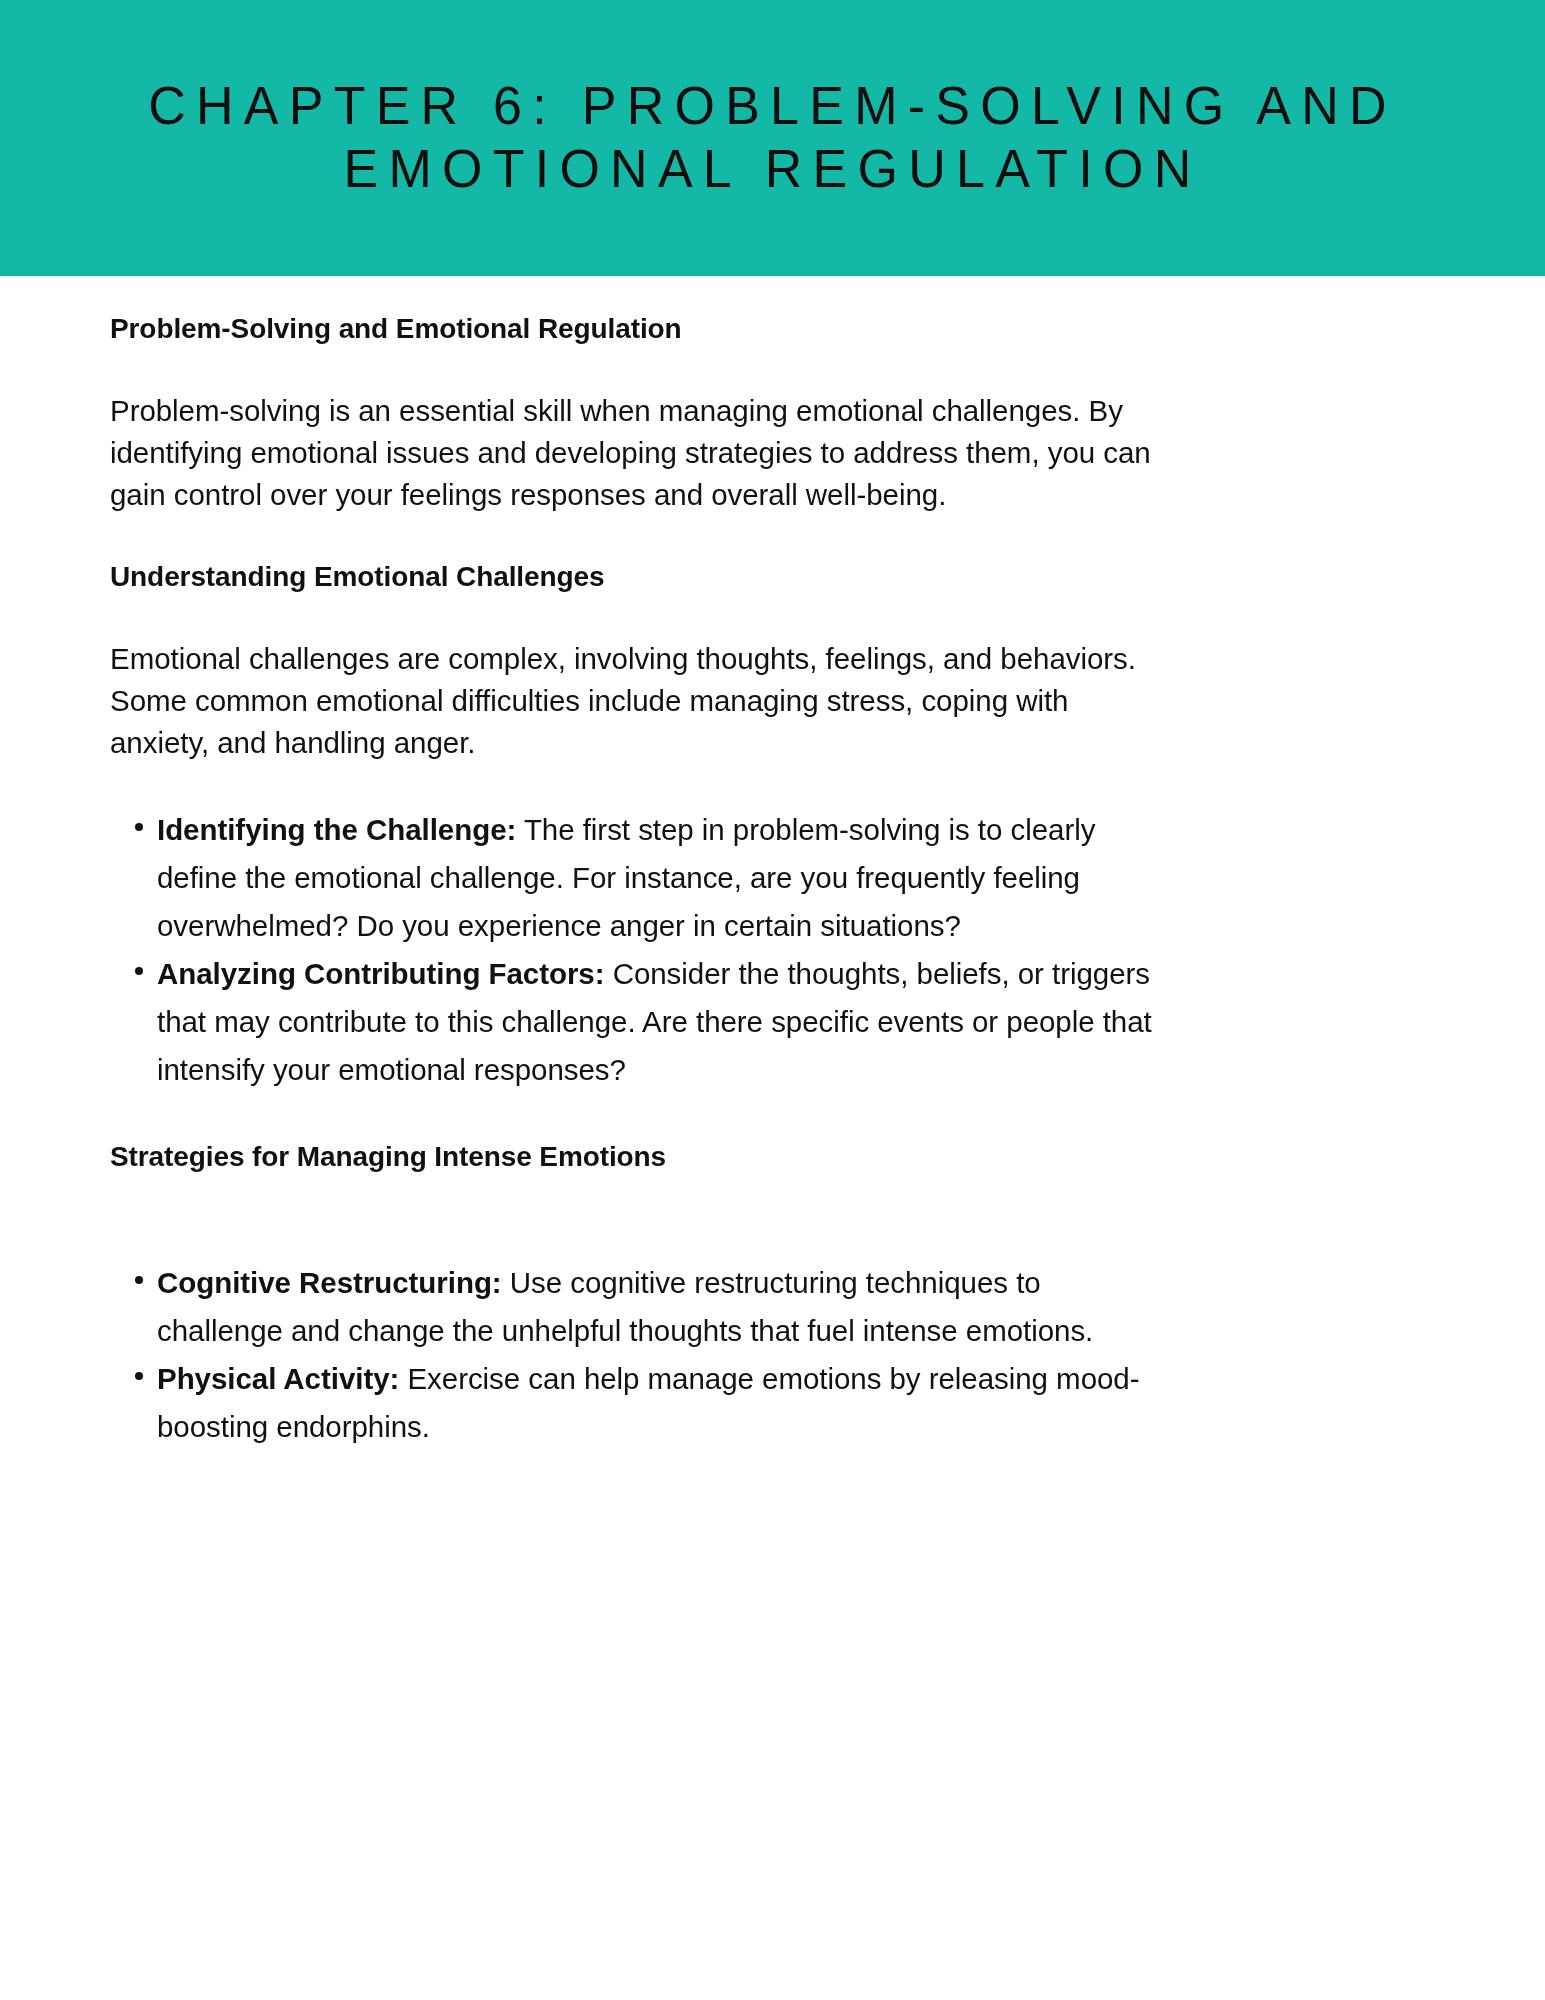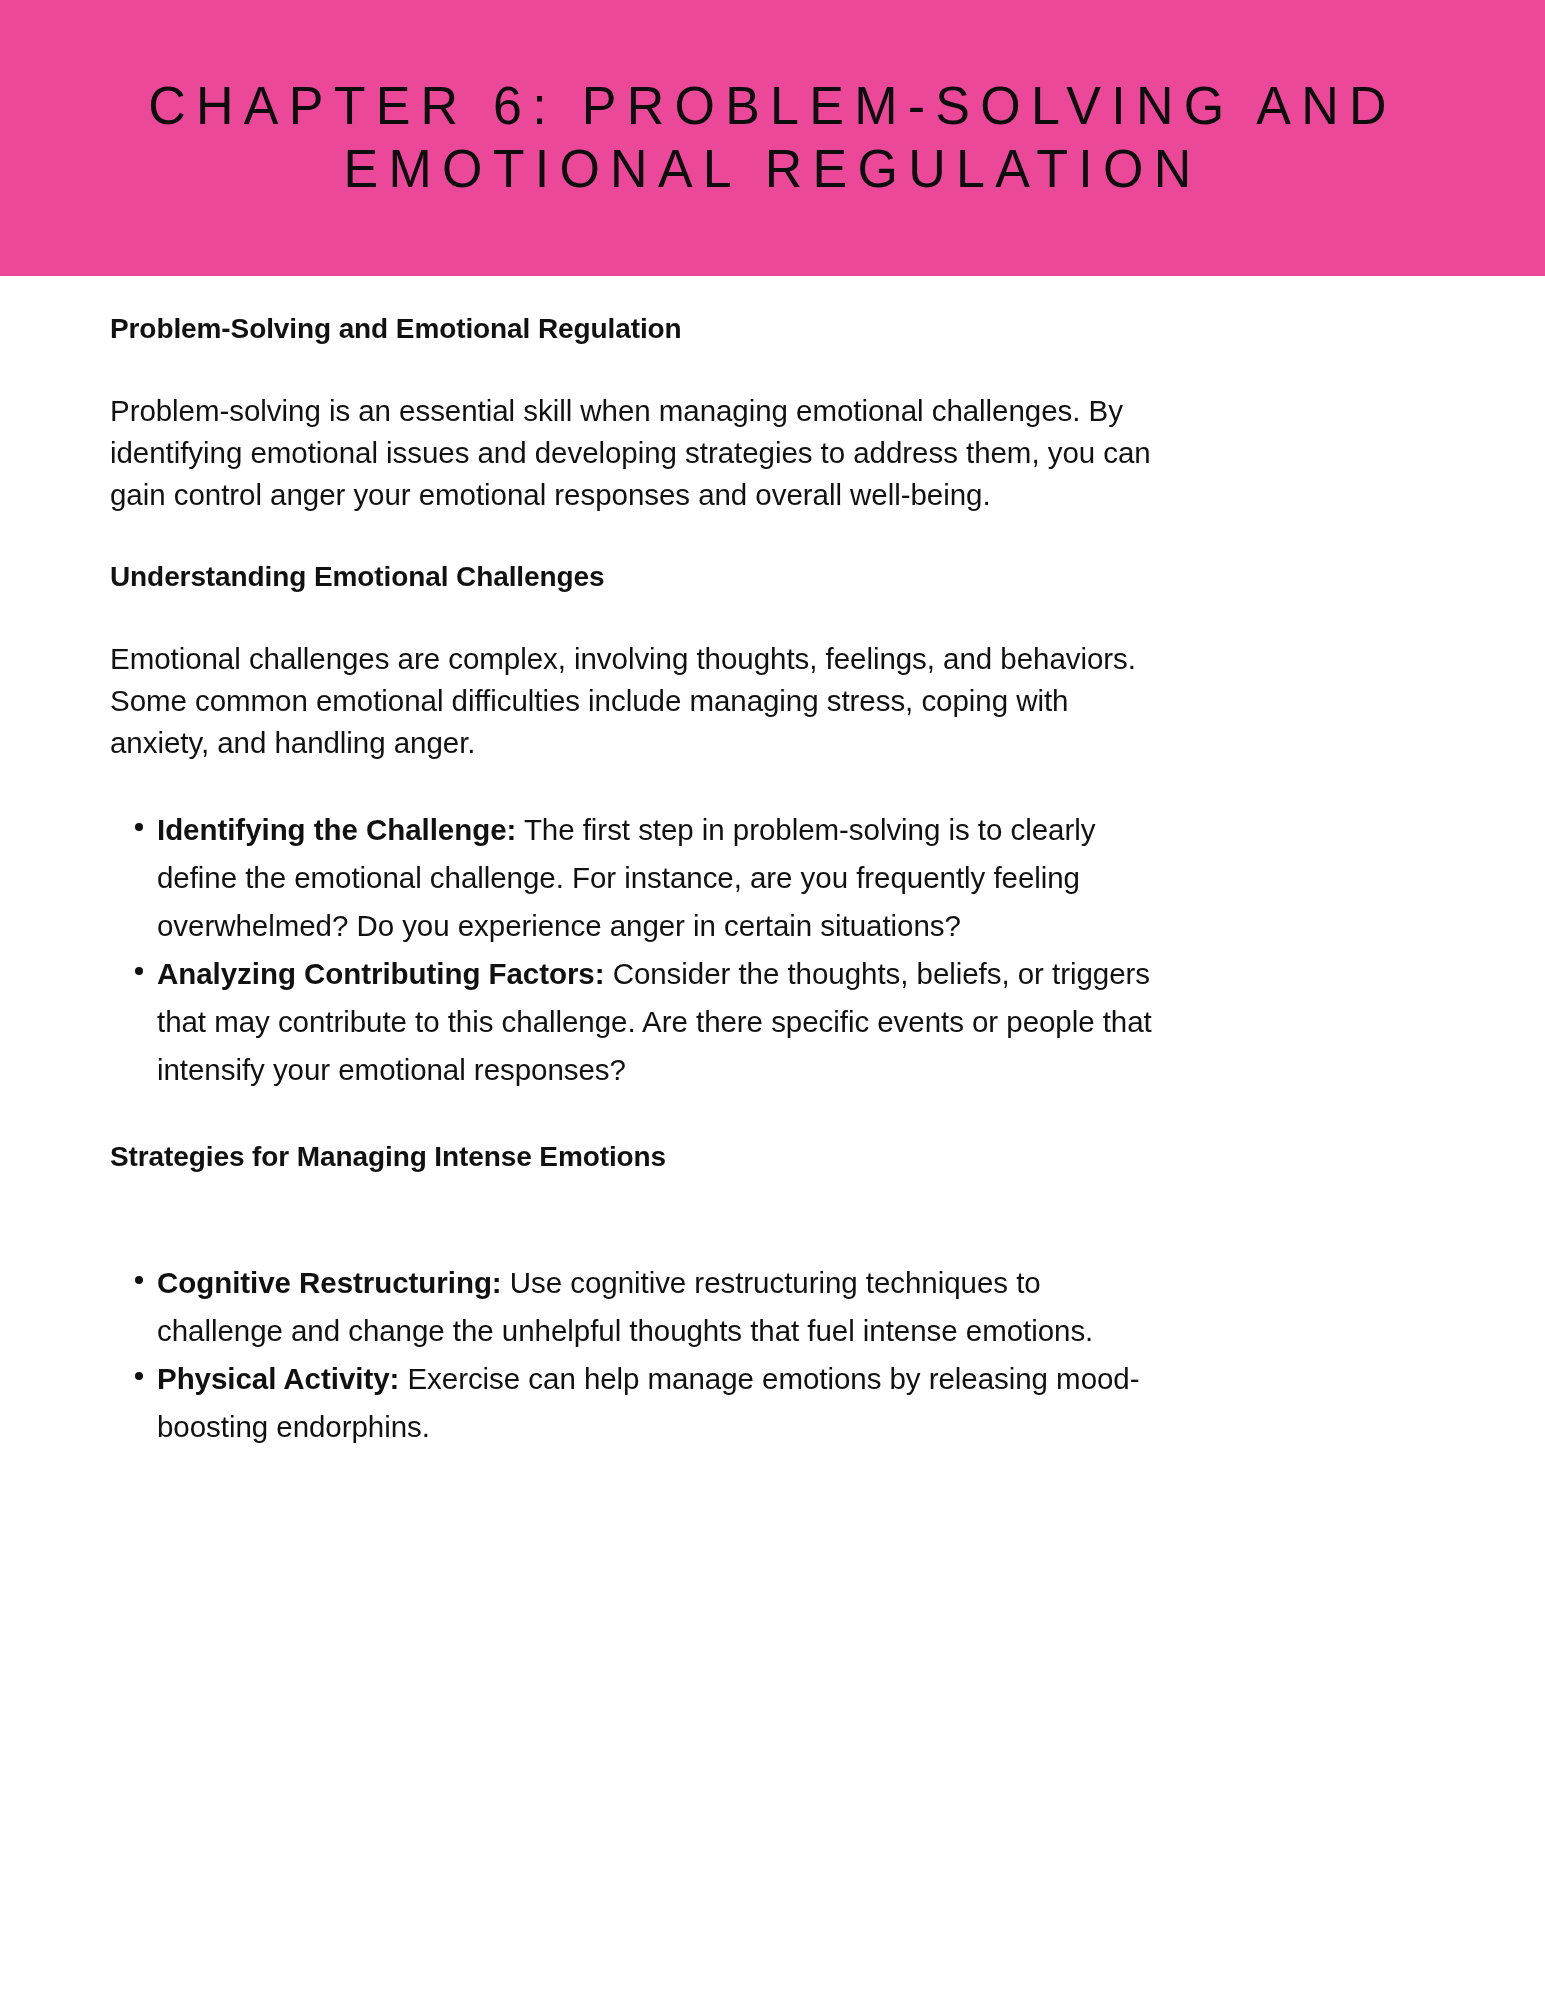--- a/index.html
+++ b/index.html
@@ -12,21 +12,21 @@
     background: #ffffff;
     font-family: "Liberation Sans", sans-serif;
     -webkit-font-smoothing: antialiased;
     overflow: hidden;
   }
 
   
   .banner {
     width: 1545px;
     height: 276px;
-    background: #ec4899;
+    background: #14b8a6;
     box-sizing: border-box;
     display: flex;
     align-items: center;
     justify-content: center;
     padding: 0 46px;
   }
   .banner-title {
     font-family: "Liberation Sans", sans-serif;
     font-weight: 400;
     font-size: 53px;
@@ -101,21 +101,21 @@
 <header class="banner">
   <h1 class="banner-title">Chapter 6: Problem-Solving and Emotional Regulation</h1>
 </header>
 
 <main class="doc-body">
 
   <h2 class="section-heading">Problem-Solving and Emotional Regulation</h2>
 
   <div class="spacer-md"></div>
 
-  <p class="paragraph">Problem-solving is an essential skill when managing emotional challenges. By identifying emotional issues and developing strategies to address them, you can gain control anger your emotional responses and overall well-being.</p>
+  <p class="paragraph">Problem-solving is an essential skill when managing emotional challenges. By identifying emotional issues and developing strategies to address them, you can gain control over your feelings responses and overall well-being.</p>
 
   <div class="spacer-md"></div>
 
   <h2 class="section-heading">Understanding Emotional Challenges</h2>
 
   <div class="spacer-md"></div>
 
   <p class="paragraph">Emotional challenges are complex, involving thoughts, feelings, and behaviors. Some common emotional difficulties include managing stress, coping with anxiety, and handling anger.</p>
 
   <div class="spacer-md"></div>

